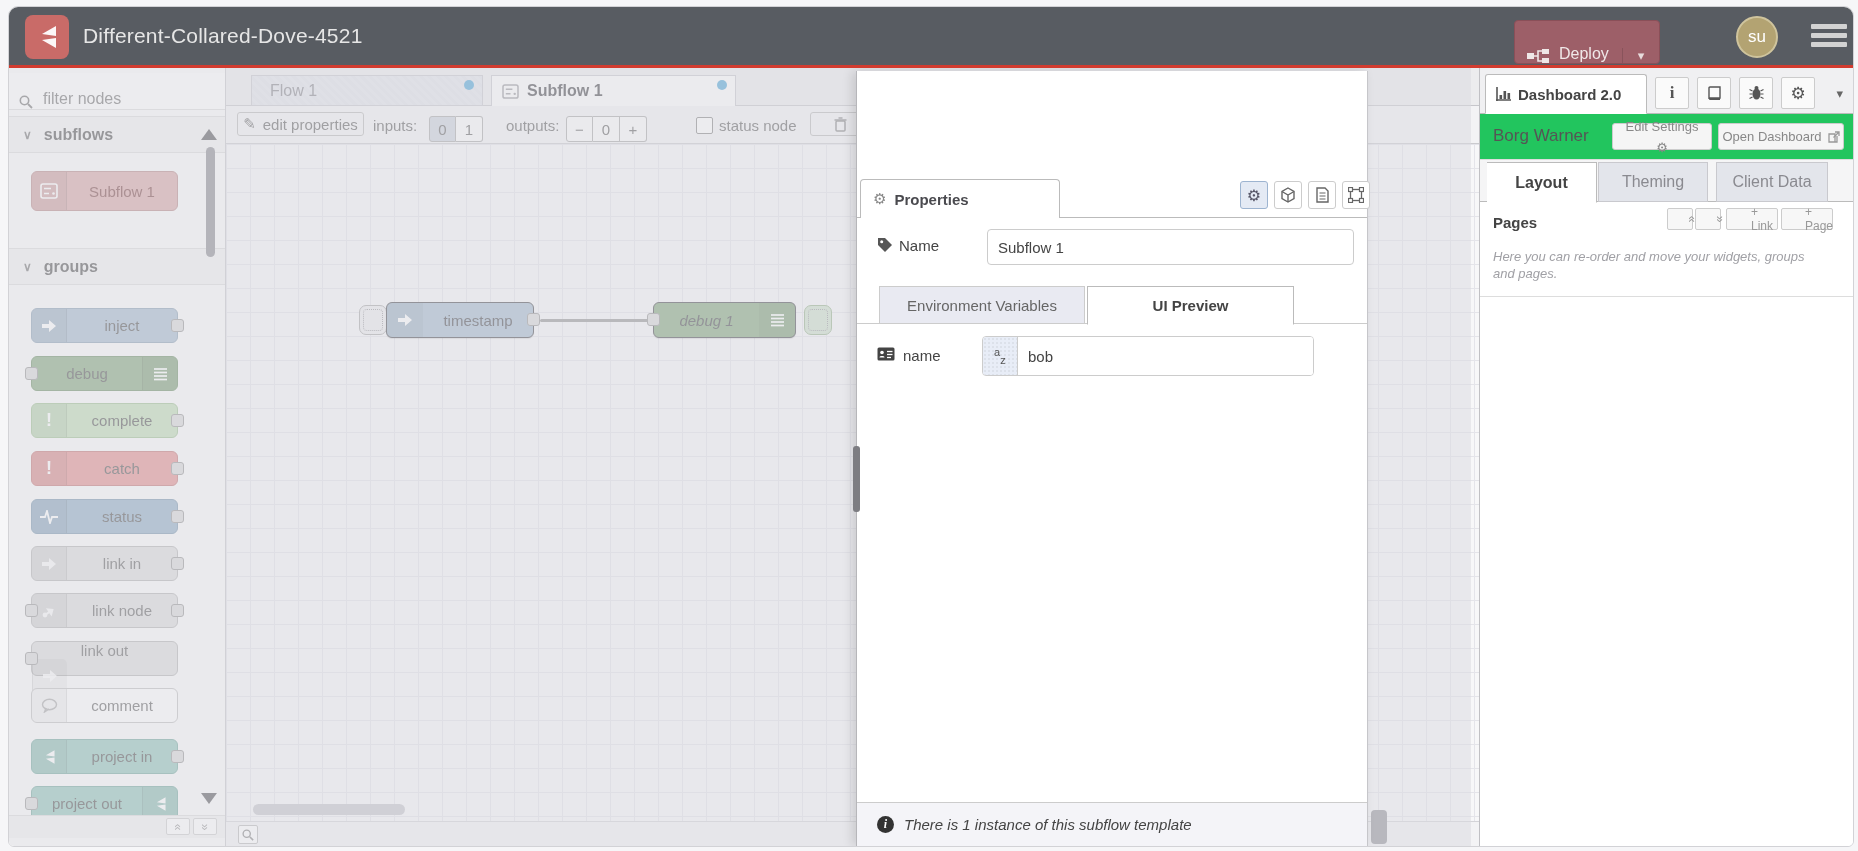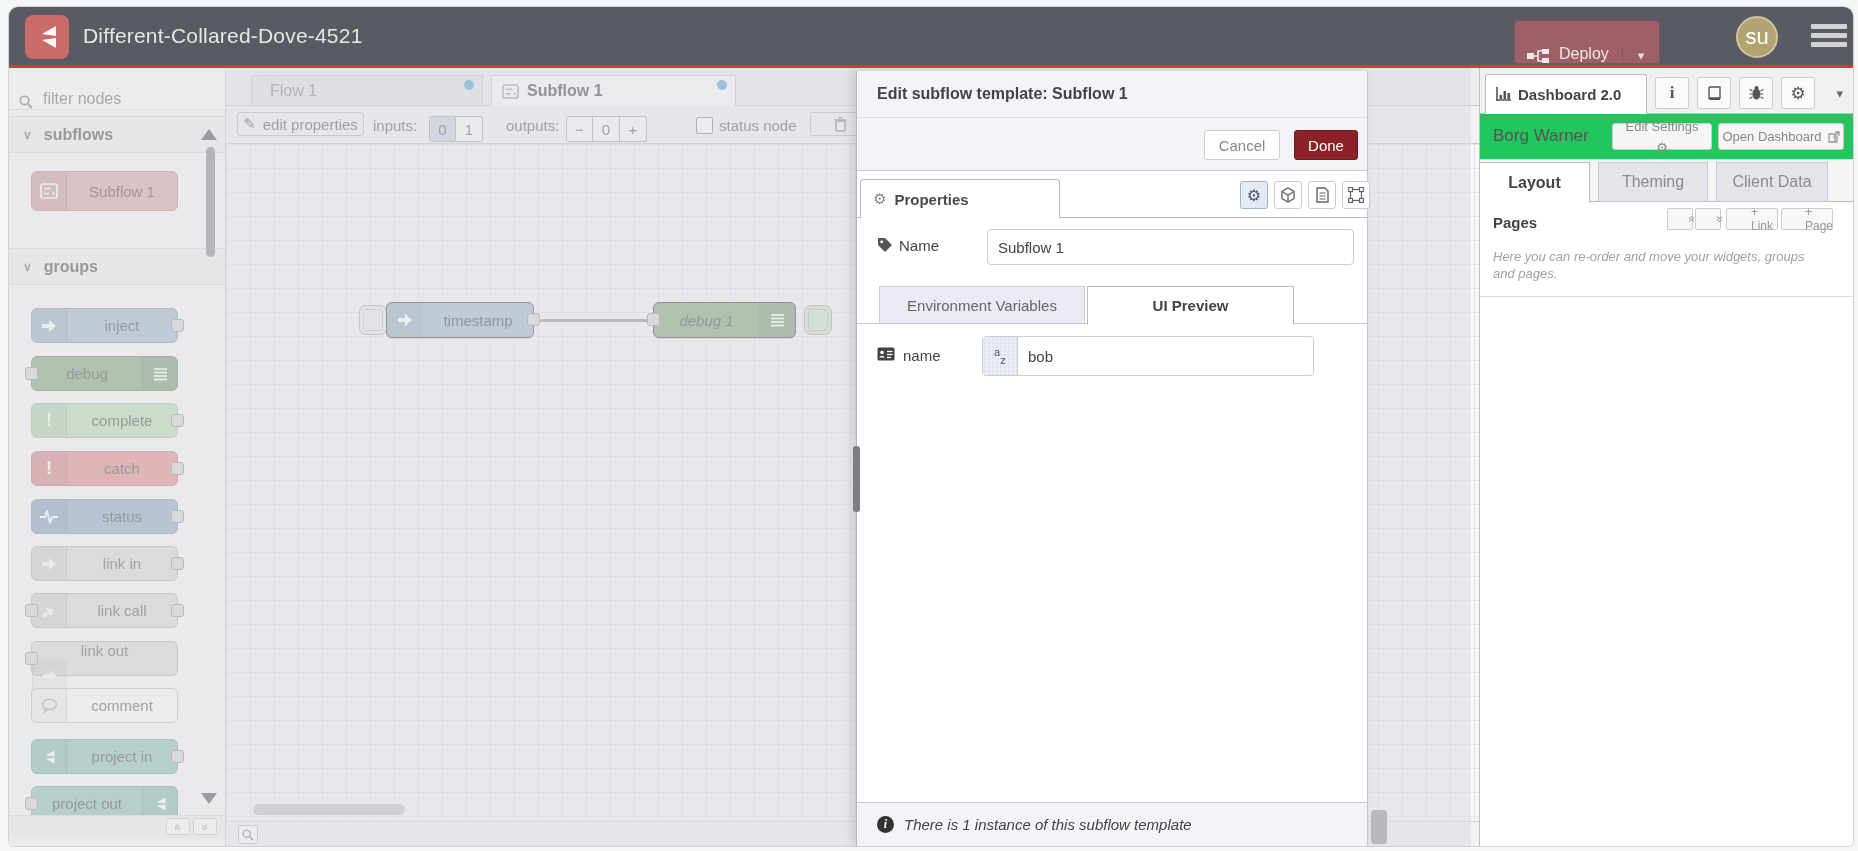--- a/index.html
+++ b/index.html
@@ -6,21 +6,21 @@
   body{width:1858px;height:851px;background:#f6f6f8;font-family:"Liberation Sans",sans-serif;overflow:hidden;position:relative;}
   .app{position:absolute;left:8px;top:6px;width:1844px;height:839px;background:#fff;border:1px solid #d2d2d6;border-radius:10px 10px 6px 6px;overflow:hidden;}
   
   .header{position:absolute;left:0;top:0;width:100%;height:61px;background:#585c62;border-bottom:3px solid #d23b2f;box-sizing:border-box;z-index:60;}
   .logo{position:absolute;left:16px;top:8px;width:44px;height:44px;background:#c96b68;border-radius:8px;display:flex;align-items:center;justify-content:center;}
   .hdr-title{position:absolute;left:74px;top:17px;font-size:21px;color:#e6e6e6;letter-spacing:.2px;}
   .deploy{position:absolute;left:1505px;top:13px;width:146px;height:44px;background:#9d5f68;border:1px solid #8a4f58;border-radius:4px;display:flex;align-items:flex-end;color:#f0e8e8;font-size:16px;box-sizing:border-box;}
   .deploy .dicon{margin:0 10px 0 12px;}
   .deploy .dlbl{flex:0 0 auto;}
   .deploy .dcaret{margin-left:auto;width:36px;text-align:center;border-left:1px solid rgba(0,0,0,.12);color:#e8dcdc;font-size:13px;}
-  .avatar{position:absolute;left:1727px;top:9px;width:42px;height:42px;border-radius:50%;background:#b3a372;border:2px solid #cfc49d;color:#fff;font-size:22px;display:flex;align-items:center;justify-content:center;box-sizing:border-box;}
+  .avatar{position:absolute;left:1727px;top:9px;width:42px;height:42px;border-radius:50%;background:#b3a372;border:2px solid #cfc49d;color:#fff;font-size:17px;display:flex;align-items:center;justify-content:center;box-sizing:border-box;}
   .burger{position:absolute;left:1802px;top:17px;width:36px;height:28px;cursor:pointer;}
   .burger i{display:block;height:5px;background:#d2d2d2;margin-bottom:4px;border-radius:1px;}
   
   .palette{position:absolute;left:0;top:61px;width:217px;bottom:0;background:#fbfbfb;border-right:1px solid #c8c8cc;box-sizing:border-box;}
   .filterbox{position:absolute;left:0;top:5px;width:216px;height:36px;background:#fff;border-bottom:1px solid #ddd;display:flex;align-items:flex-end;}
   .filterbox input{border:0;outline:0;font-size:16px;color:#999;width:150px;background:transparent;font-family:inherit;}
   .filterbox .mag{margin:0 8px 0 10px;}
   .pcat{position:absolute;left:0;width:216px;height:37px;background:#f3f3f3;border-top:1px solid #ddd;border-bottom:1px solid #ddd;display:flex;align-items:center;font-size:16px;font-weight:bold;color:#555;box-sizing:border-box;}
   .pcat .chev{margin:0 12px 0 14px;color:#777;font-size:12px;}
   .pn{position:absolute;left:22px;width:147px;height:35px;border-radius:6px;border:1px solid;font-size:15px;color:#555;display:flex;box-sizing:border-box;}
@@ -117,21 +117,21 @@
   .sb-tabbar{position:absolute;left:0;top:0;width:100%;height:46px;background:#f0f0f2;border-bottom:1px solid #bbb;box-sizing:border-box;}
   .sb-tab{position:absolute;left:5px;top:6px;width:162px;height:40px;background:#fff;border:1px solid #bbb;border-bottom:1px solid #fff;border-radius:3px 3px 0 0;display:flex;align-items:center;font-size:15px;font-weight:bold;color:#444;box-sizing:border-box;z-index:2;}
   .sb-tab .ic{margin:0 7px 0 10px;}
   .sb-ibtn{position:absolute;top:9px;width:34px;height:32px;border:1px solid #ccc;border-radius:2px;background:#fafafa;display:flex;align-items:center;justify-content:center;box-sizing:border-box;color:#555;}
   .sb-caret{position:absolute;right:10px;top:18px;color:#666;font-size:13px;}
   .sb-info{position:absolute;left:0;top:46px;width:100%;height:46px;border-bottom:1px solid #ddd;box-sizing:border-box;background:#22c55e;}
   .sb-name{position:absolute;left:13px;top:12px;font-size:17px;color:#555;}
   .sb-sbtn{position:absolute;top:9px;height:27px;border:1px solid #ccc;border-radius:3px;background:#f5f5f5;color:#888;font-size:13px;display:flex;align-items:center;justify-content:center;box-sizing:border-box;gap:6px;}
   .sb-tabs2{position:absolute;left:0;top:92px;width:100%;height:42px;border-bottom:1px solid #bbb;box-sizing:border-box;background:#f5f5f6;}
   .sb2{position:absolute;top:2px;height:40px;display:flex;align-items:center;justify-content:center;font-size:16px;box-sizing:border-box;}
-  .sb2-on{left:0;width:110px;background:#fff;border:1px solid #bbb;border-left:0;border-bottom:1px solid #fff;color:#444;font-weight:bold;height:41px;z-index:2;}
+  .sb2-on{left:7px;width:110px;background:#fff;border:1px solid #bbb;border-left:0;border-bottom:1px solid #fff;color:#444;font-weight:bold;height:41px;z-index:2;}
   .sb2-off{background:#e3e5eb;border:1px solid #c9c9ce;color:#8a8a90;}
   .pages-hdr{position:absolute;left:13px;top:146px;font-size:15px;font-weight:bold;color:#444;}
   .pg-btn{position:absolute;top:140px;height:22px;border:1px solid #ccc;border-radius:2px;background:#f7f7f7;color:#999;font-size:12px;display:flex;align-items:center;justify-content:center;box-sizing:border-box;padding-left:24px;}
   .pg-btn span.rot{display:inline-block;transform:rotate(90deg);font-size:12px;}
   .sb-help{position:absolute;left:13px;top:180px;width:335px;font-size:13px;font-style:italic;color:#a0a0a5;line-height:17px;}
   .sb-div{position:absolute;left:0;top:228px;width:100%;border-top:1px solid #ddd;}
   
   svg{display:block;}
 </style>
 </head>
@@ -253,21 +253,21 @@
       <span class="plbl">link in</span>
       <span class="port r"></span>
     </div>
     <div class="pn n-link" style="top:525px;">
       <span class="ni l">
           <svg width="16" height="15" viewBox="0 0 16 15" opacity=".85">
             <path d="M2 8 h5 V4 l6 5 -6 5 v-4 H2 Z" fill="#fff" transform="rotate(-35 8 8)"></path>
             <circle cx="4" cy="12" r="2.4" fill="#fff"></circle>
           </svg>
         </span>
-      <span class="plbl">link call</span>
+      <span class="plbl">link node</span>
       <span class="port l"></span>
       <span class="port r"></span>
     </div>
     <div class="pn n-link" style="top:573px;flex-direction:column;">
       <span class="plbl">link out</span>
       <span class="ni r">
           <svg width="16" height="14" viewBox="0 0 16 14" opacity=".85">
             <path d="M1 5 h7 V1 l7 6 -7 6 V9 H1 Z" fill="#fff"></path>
           </svg>
         </span>
@@ -406,28 +406,21 @@
       </div>
     </div>
     <div class="vthumb"></div>
   </div>
 
   <div class="shade"></div>
 
   <div class="tray">
     <div class="tray-grip"></div>
 
-    <div class="tray-hdr">
-      <span>Edit subflow template: Subflow 1</span>
-    </div>
-
-    <div class="tray-btnrow">
-      <div class="btn btn-cancel">Cancel</div>
-      <div class="btn btn-done">Done</div>
-    </div>
+
 
     <div class="edtabs">
       <div class="edtab">
         <span class="gear">⚙</span>
         <span>Properties</span>
       </div>
       <div class="tbtn on" style="left:383px;">
         <span style="font-size:16px;color:#556;">⚙</span>
       </div>
       <div class="tbtn" style="left:417px;">

